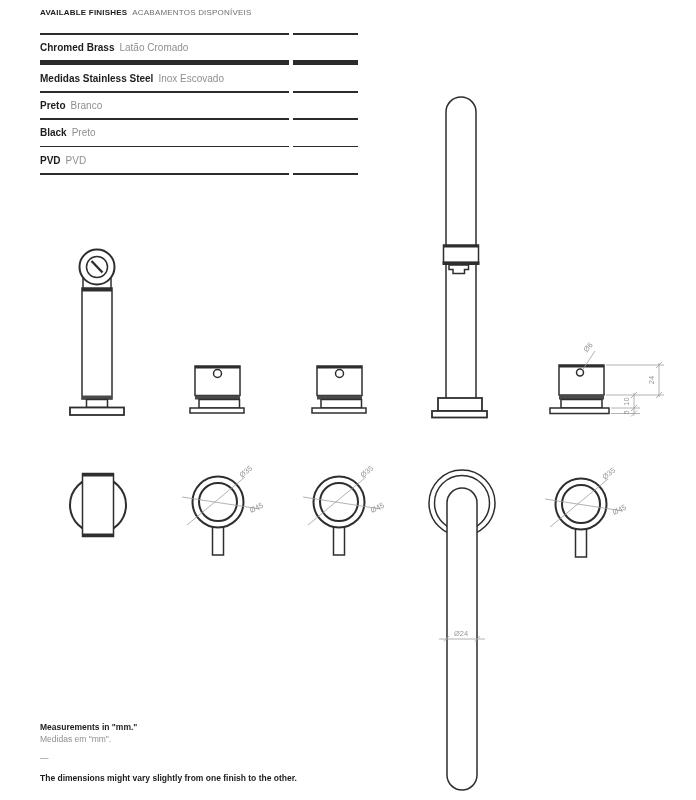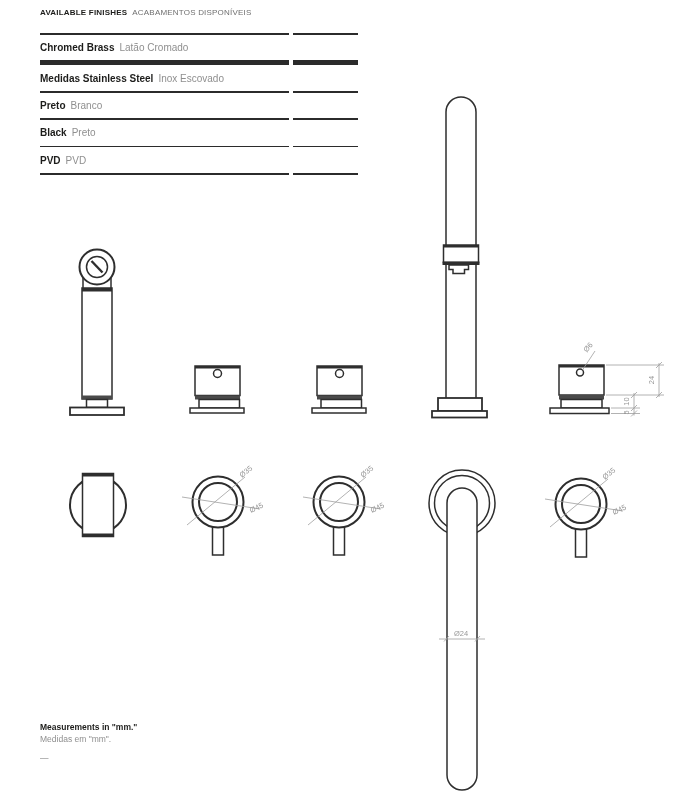--- a/index.html
+++ b/index.html
@@ -223,15 +223,16 @@
       <line class="dim" x1="533" y1="499" x2="611" y2="511"></line>
       <text class="dimtxt" transform="translate(593,480) rotate(-39)" text-anchor="start">Ø35</text>
       <text class="dimtxt" transform="translate(602,515) rotate(-25)" text-anchor="start">Ø45</text>
     </g>
   </svg>
 
   <footer class="notes">
     <div class="b">Measurements in "mm."</div>
     <div class="g">Medidas em "mm".</div>
     <div class="dash">—</div>
+    <div class="b">The dimensions might vary slightly from one finish to the other.</div>
   </footer>
 
 </div>
 
 </body></html>

